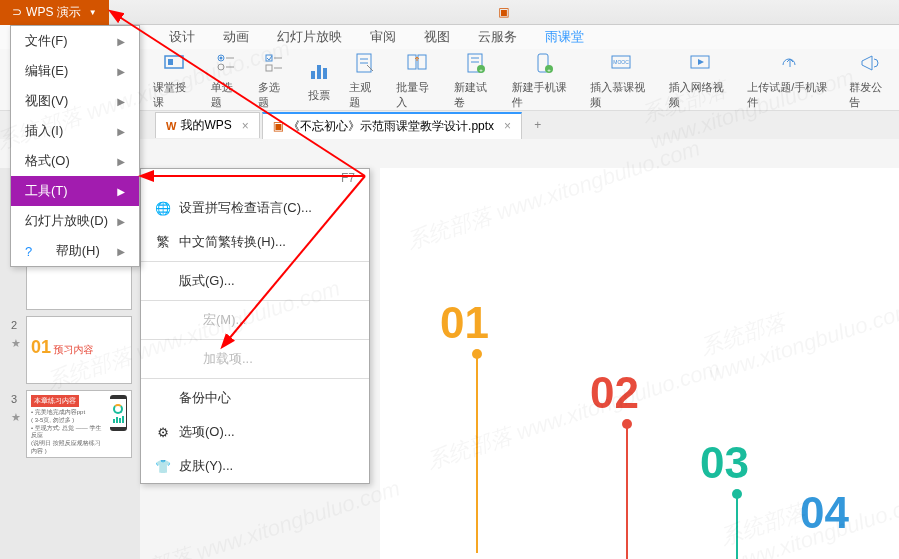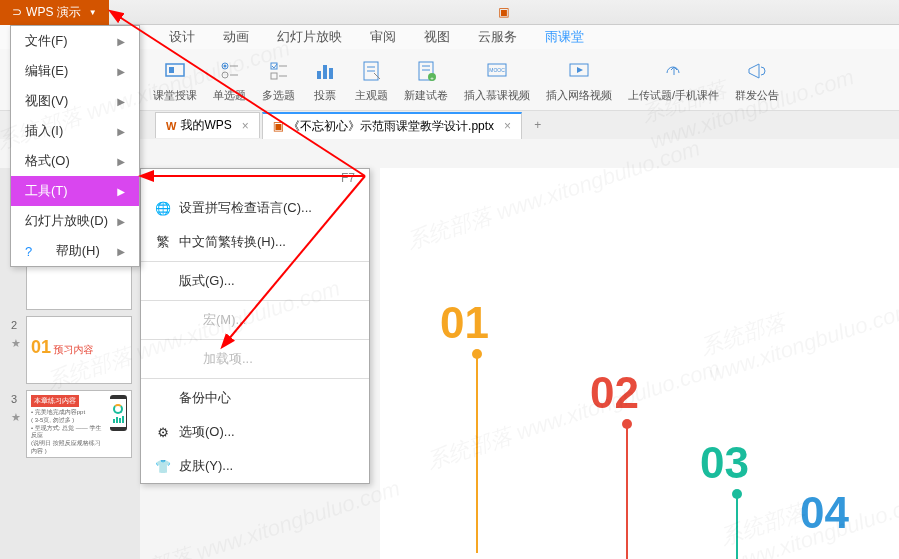--- a/index.html
+++ b/index.html
@@ -22,21 +22,21 @@
 
 .tab-strip { height: 28px; background: #eee; display: flex; align-items: center; padding-left: 155px; font-size: 12px; }
 .tab-strip .tab { display: flex; align-items: center; padding: 4px 10px; background: #fff; border: 1px solid #ccc; border-bottom: none; margin-right: 2px; cursor: pointer; gap: 4px; }
 .tab-strip .tab.active { border-top: 2px solid #3399ff; }
 .tab-strip .wps-ico { color: #d35400; font-weight: bold; font-size: 11px; }
 .tab-strip .close { color: #999; margin-left: 6px; }
 .tab-strip .plus { padding: 4px 10px; color: #888; cursor: pointer; }
 
 .dropdown-main { position: absolute; left: 10px; top: 25px; width: 130px; background: #fff; border: 1px solid #aaa; box-shadow: 2px 2px 6px rgba(0,0,0,.2); z-index: 50; font-size: 13px; }
 .dropdown-main .dmi { padding: 6px 14px; display: flex; justify-content: space-between; align-items: center; cursor: pointer; color: #333; }
-.dropdown-main .dmi.hi { background: #d946ef; color: #fff; }
+.dropdown-main .dmi.hi { background: #a21caf; color: #fff; }
 .dropdown-main .arrow { font-size: 10px; color: #888; }
 .dropdown-main .dmi.hi .arrow { color: #fff; }
 .help-icon { color: #1e90ff; margin-right: 6px; }
 
 .dropdown-sub { position: absolute; left: 140px; top: 168px; width: 230px; background: #fff; border: 1px solid #aaa; box-shadow: 2px 2px 6px rgba(0,0,0,.2); z-index: 49; font-size: 13px; }
 .dropdown-sub .dsi { padding: 8px 14px; display: flex; align-items: center; cursor: pointer; color: #333; gap: 8px; }
 .dropdown-sub .dsi.disabled { color: #bbb; margin-left: 24px; }
 .dropdown-sub .sep { border-top: 1px solid #ddd; margin: 2px 0; }
 .dropdown-sub .sc { margin-left: auto; color: #888; font-size: 12px; }
 .dropdown-sub .ico { width: 16px; display: inline-block; text-align: center; }
@@ -154,28 +154,48 @@
           <line x1="7" y1="8" x2="15" y2="8" stroke="#4a90d9"></line>
           <line x1="7" y1="12" x2="15" y2="12" stroke="#4a90d9"></line>
           <path d="M14 14 l6 6" stroke="#888"></path>
         </svg>
       </div>
       <span>主观题</span>
     </div>
   <div class="grp">
       <div class="icon-box">
         <svg viewBox="0 0 24 24">
+          <rect x="3" y="4" width="8" height="14" fill="none" stroke="#4a90d9"></rect>
+          <rect x="13" y="4" width="8" height="14" fill="none" stroke="#4a90d9"></rect>
+          <path d="M12 10 l0 -4 M10 8 l2 -2 l2 2" stroke="#e67e22" fill="none"></path>
+        </svg>
+      </div>
+      <span>批量导入</span>
+    </div>
+  <div class="grp">
+      <div class="icon-box">
+        <svg viewBox="0 0 24 24">
           <rect x="5" y="3" width="14" height="18" fill="none" stroke="#4a90d9"></rect>
           <line x1="8" y1="7" x2="16" y2="7" stroke="#4a90d9"></line>
           <line x1="8" y1="11" x2="16" y2="11" stroke="#4a90d9"></line>
           <circle cx="18" cy="18" r="4" fill="#5cb85c"></circle>
           <text x="18" y="21" font-size="6" fill="#fff" text-anchor="middle">+</text>
         </svg>
       </div>
       <span>新建试卷</span>
+    </div>
+  <div class="grp">
+      <div class="icon-box">
+        <svg viewBox="0 0 24 24">
+          <rect x="7" y="3" width="10" height="18" rx="2" fill="none" stroke="#4a90d9"></rect>
+          <circle cx="18" cy="18" r="4" fill="#5cb85c"></circle>
+          <text x="18" y="21" font-size="6" fill="#fff" text-anchor="middle">+</text>
+        </svg>
+      </div>
+      <span>新建手机课件</span>
     </div>
   <div class="grp">
       <div class="icon-box">
         <svg viewBox="0 0 24 24">
           <rect x="3" y="5" width="18" height="12" fill="none" stroke="#4a90d9"></rect>
           <text x="12" y="13" font-size="5" fill="#4a90d9" text-anchor="middle">MOOC</text>
         </svg>
       </div>
       <span>插入慕课视频</span>
     </div>

